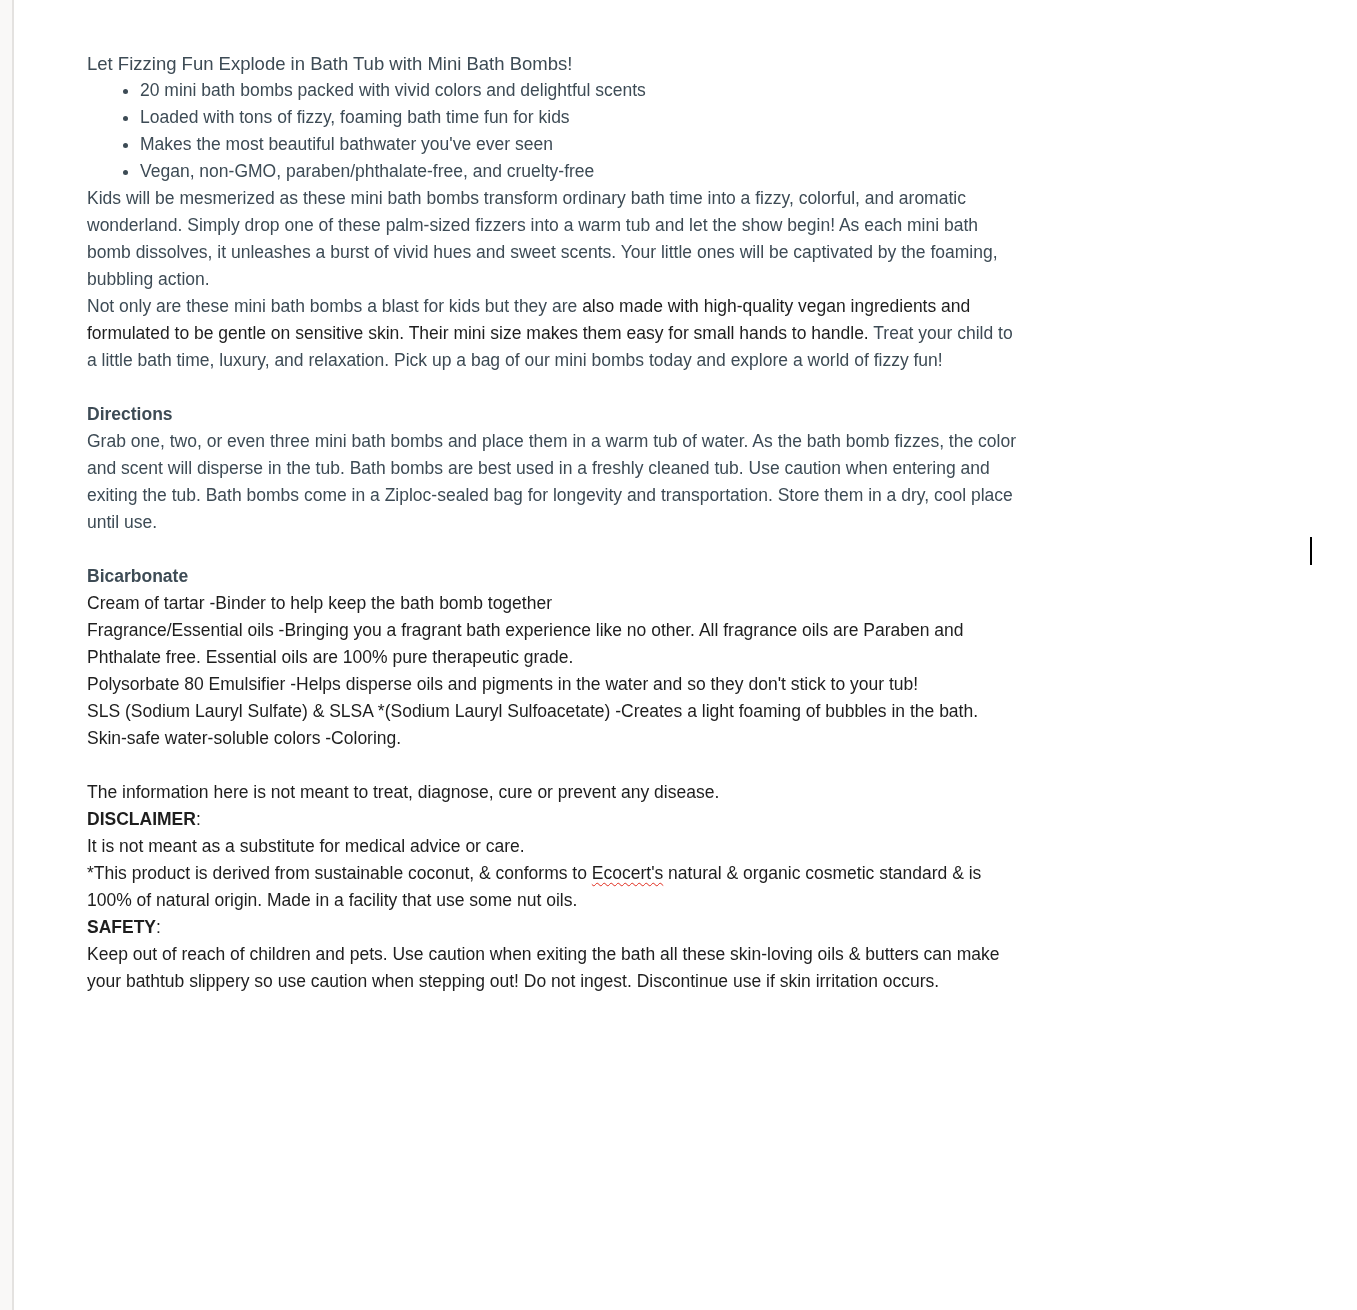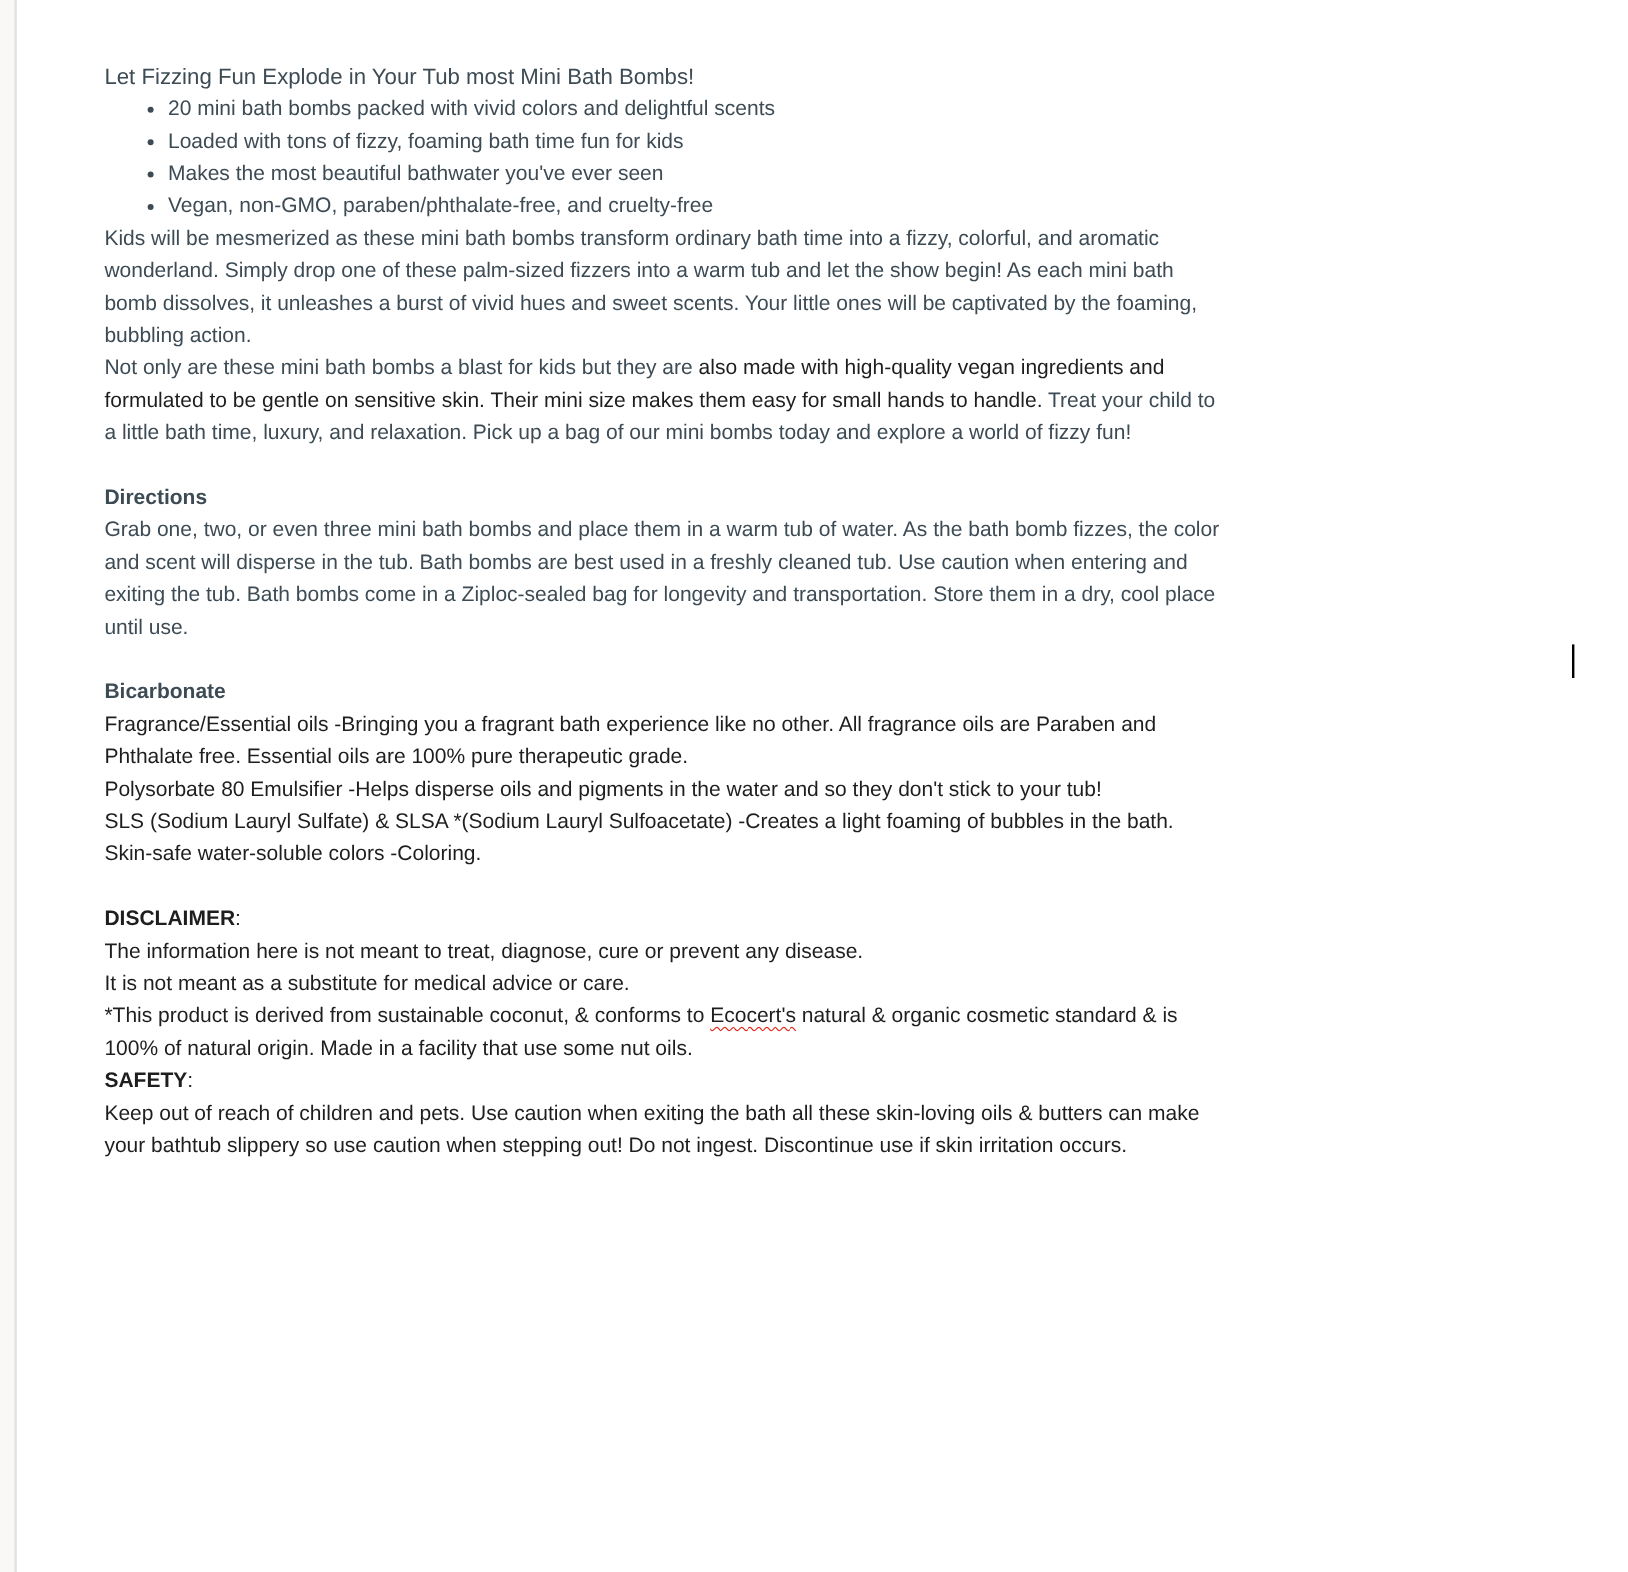--- a/index.html
+++ b/index.html
@@ -60,49 +60,50 @@
 </style>
 </head>
 <body>
 
 <div class="canvas">
 
   <div class="page-edge"></div>
 
   <div class="doc">
 
-    <p class="title slate">Let Fizzing Fun Explode in Your Tub most Mini Bath Bombs!</p>
+    <p class="title slate">Let Fizzing Fun Explode in Bath Tub with Mini Bath Bombs!</p>
 
     <ul class="bullets gap slate">
       <li>20 mini bath bombs packed with vivid colors and delightful scents</li>
       <li>Loaded with tons of fizzy, foaming bath time fun for kids</li>
       <li>Makes the most beautiful bathwater you've ever seen</li>
       <li>Vegan, non-GMO, paraben/phthalate-free, and cruelty-free</li>
     </ul>
 
     <p class="gap slate">Kids will be mesmerized as these mini bath bombs transform ordinary bath time into a fizzy, colorful, and aromatic wonderland. Simply drop one of these palm-sized fizzers into a warm tub and let the show begin! As each mini bath bomb dissolves, it unleashes a burst of vivid hues and sweet scents. Your little ones will be captivated by the foaming, bubbling action.</p>
 
     <p class="gap slate"><span>Not only are these mini bath bombs a blast for kids but they are </span><span class="dark">also made with high-quality vegan ingredients and formulated to be gentle on sensitive skin. Their mini size makes them easy for small hands to handle.</span><span> Treat your child to a little bath time, luxury, and relaxation. Pick up a bag of our mini bombs today and explore a world of fizzy fun!</span></p>
 
     <div class="gap">
       <p class="heading slate">Directions</p>
       <p class="slate">Grab one, two, or even three mini bath bombs and place them in a warm tub of water. As the bath bomb fizzes, the color and scent will disperse in the tub. Bath bombs are best used in a freshly cleaned tub. Use caution when entering and exiting the tub. Bath bombs come in a Ziploc-sealed bag for longevity and transportation. Store them in a dry, cool place until use.</p>
     </div>
 
     <div class="gap">
       <p class="heading slate">Bicarbonate</p>
+      <p class="dark">Cream of tartar -Binder to help keep the bath bomb together</p>
       <p class="dark">Fragrance/Essential oils -Bringing you a fragrant bath experience like no other. All fragrance oils are Paraben and Phthalate free. Essential oils are 100% pure therapeutic grade.</p>
       <p class="dark">Polysorbate 80 Emulsifier -Helps disperse oils and pigments in the water and so they don't stick to your tub!</p>
       <p class="dark">SLS (Sodium Lauryl Sulfate) &amp; SLSA *(Sodium Lauryl Sulfoacetate) -Creates a light foaming of bubbles in the bath.</p>
       <p class="dark">Skin-safe water-soluble colors -Coloring.</p>
     </div>
 
     <div class="gap dark">
+      <p>The information here is not meant to treat, diagnose, cure or prevent any disease.</p>
       <p><span class="b">DISCLAIMER</span><span>:</span></p>
-      <p>The information here is not meant to treat, diagnose, cure or prevent any disease.</p>
       <p>It is not meant as a substitute for medical advice or care.</p>
       <p><span>*This product is derived from sustainable coconut, &amp; conforms to </span><span class="misspell">Ecocert's</span><span> natural &amp; organic cosmetic standard &amp; is 100% of natural origin. Made in a facility that use some nut oils.</span></p>
       <p><span class="b">SAFETY</span><span>:</span></p>
       <p>Keep out of reach of children and pets. Use caution when exiting the bath all these skin-loving oils &amp; butters can make your bathtub slippery so use caution when stepping out! Do not ingest. Discontinue use if skin irritation occurs.</p>
     </div>
 
   </div>
 
   <div class="caret"></div>
 

